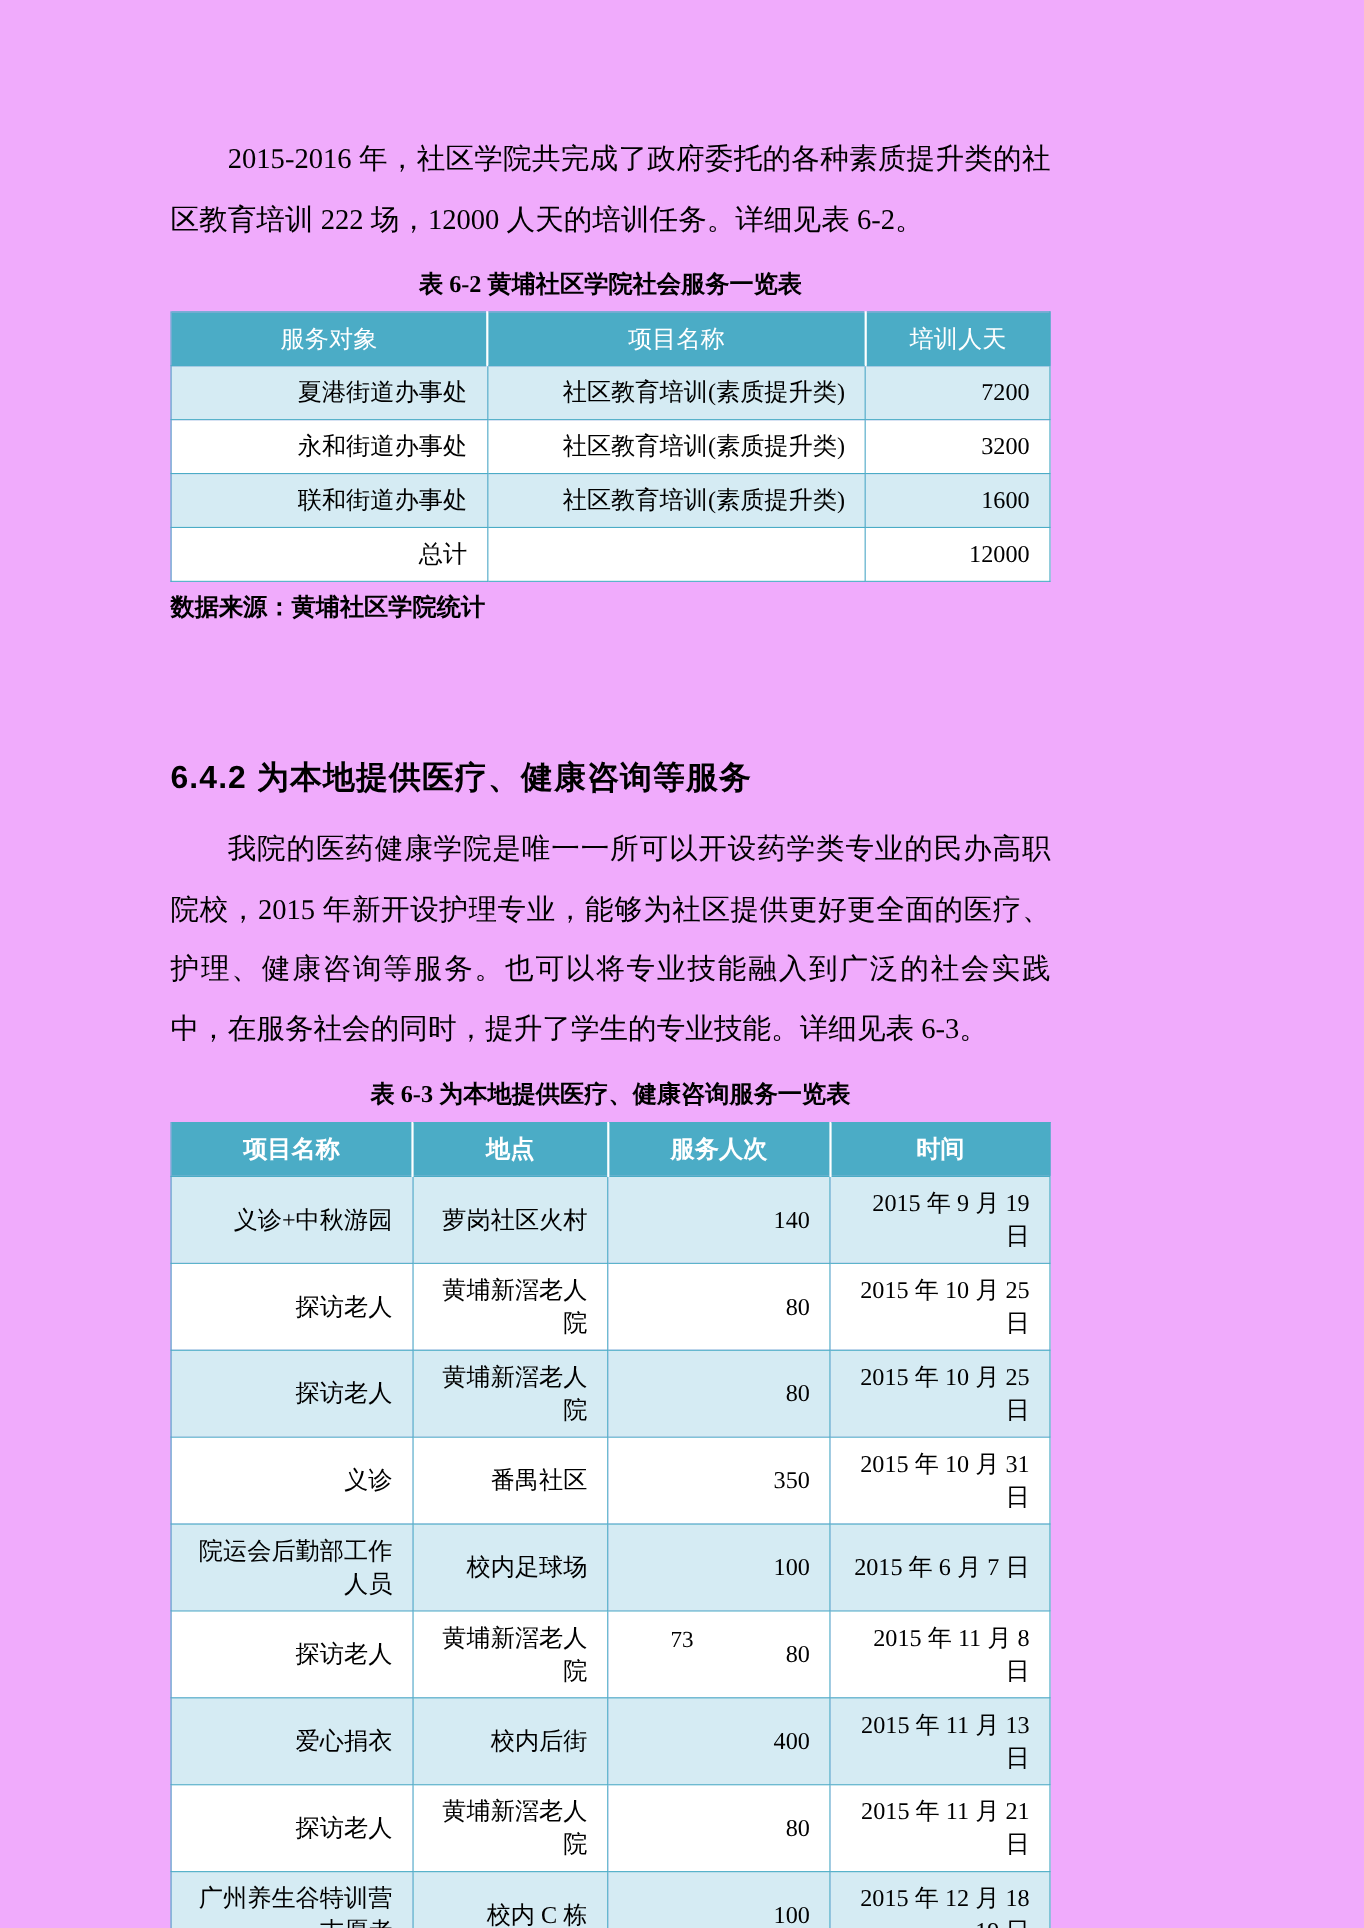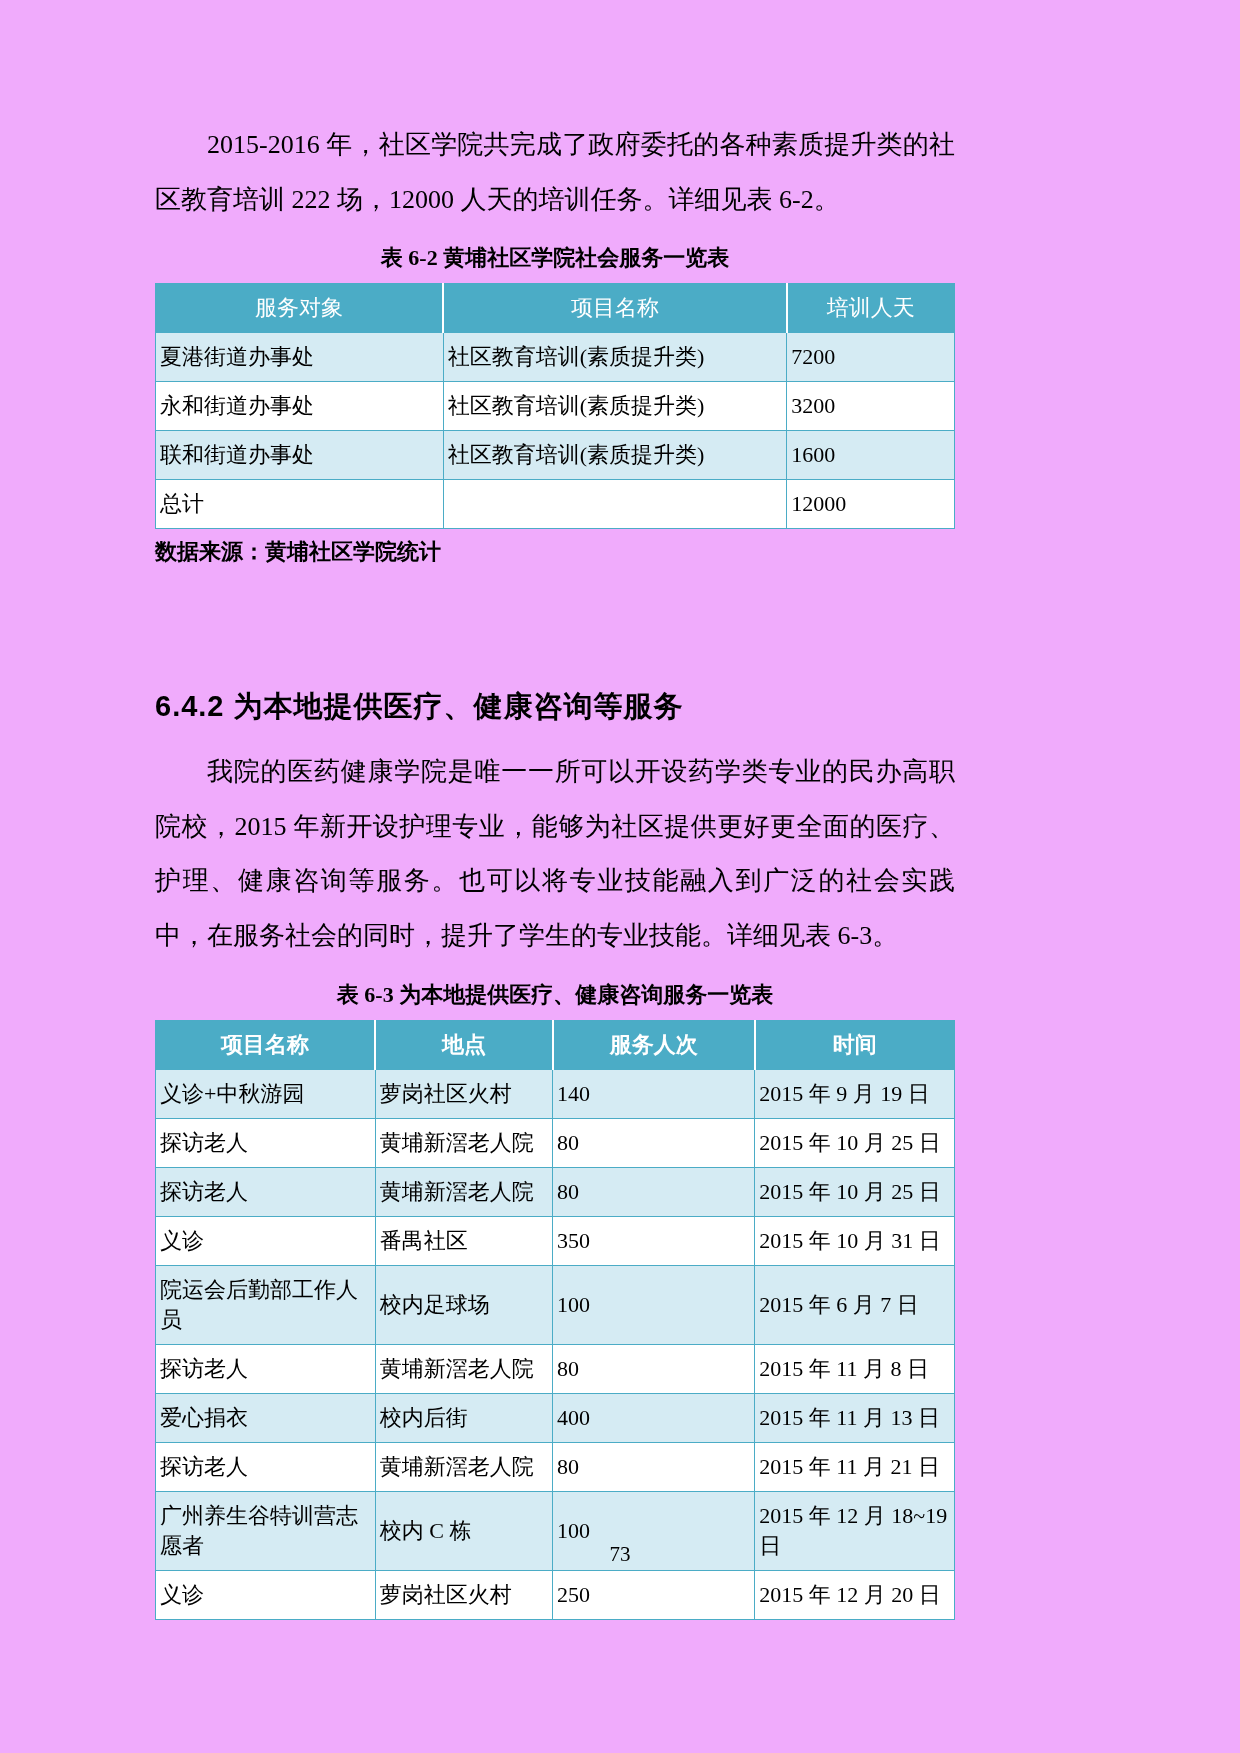--- a/index.html
+++ b/index.html
@@ -47,41 +47,41 @@
     border-left:2px solid #ffffff;
     border-bottom:1px solid var(--accent);
     text-align:center;
   }
   table.data-table th:first-child{border-left:1px solid var(--accent);}
   table.data-table.plain-head th{font-weight:normal;}
   table.data-table.bold-head th{font-weight:bold;}
   table.data-table td{
     border:1px solid var(--accent);
     font-size:22px;
-    text-align:left;
-    padding:9px 4px;
+    text-align:right;
+    padding:9px 18px;
     word-break:break-all;
   }
   table.data-table tbody tr:nth-child(odd){background:var(--row-alt);}
   table.data-table tbody tr:nth-child(even){background:#ffffff;}
   .source-note{
     font-weight:bold;
     font-size:22px;
     margin:8px 0 0 0;
   }
   .section-heading{
     font-family:"Liberation Sans","DejaVu Sans",sans-serif;
     font-weight:bold;
     font-size:29px;
     margin:120px 0 18px 0;
     letter-spacing:1px;
   }
   .page-number{
     position:absolute;
-    top:1542px;
+    top:1478px;
     left:0;
     width:1240px;
     text-align:center;
     font-size:21px;
   }
 </style>
 </head>
 <body>
 
 <div class="page">

